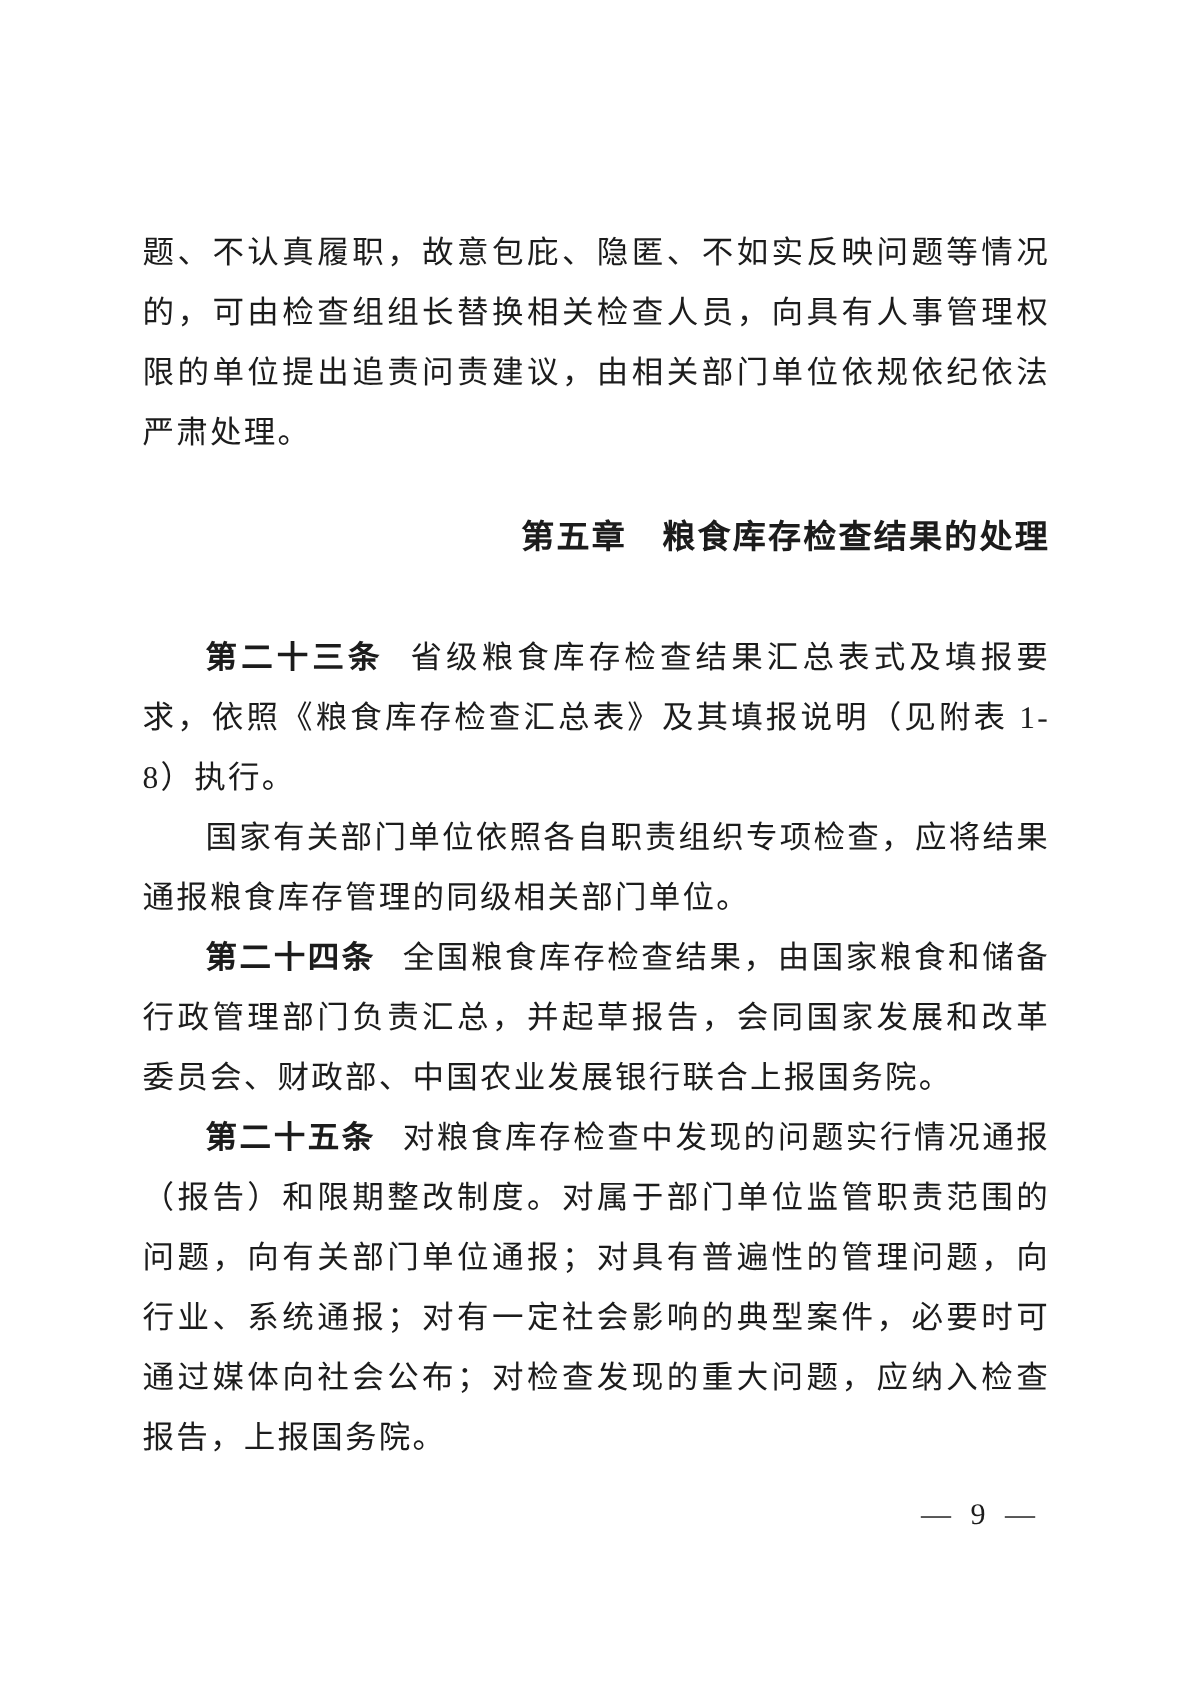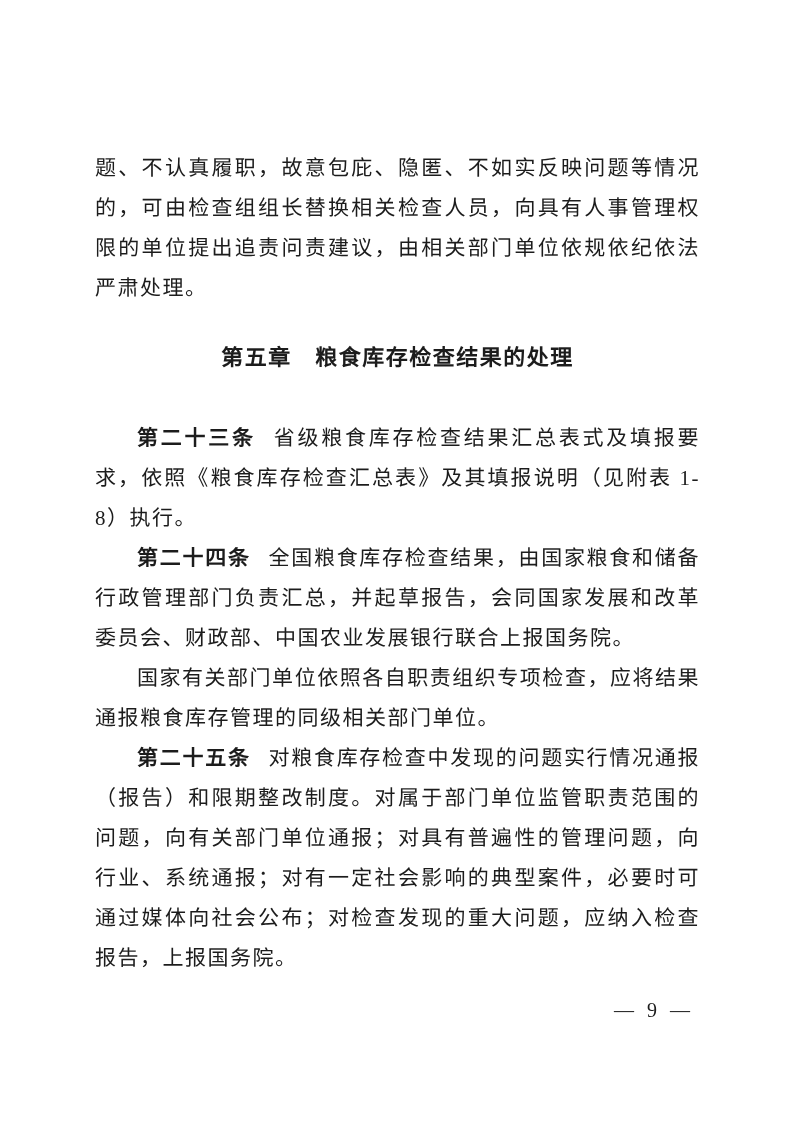--- a/index.html
+++ b/index.html
@@ -32,21 +32,21 @@
     letter-spacing: 1.5px;
   }
   .para.indent {
     text-indent: 2em;
   }
   .chapter-heading {
     margin: 30px 0 40px 0;
     font-size: 22px;
     line-height: 40px;
     font-weight: bold;
-    text-align: center;
+    text-align: right;
     letter-spacing: 1.5px;
   }
   .article-label {
     font-weight: bold;
     margin-right: 0.85em;
   }
   .page-number {
     position: absolute;
     top: 998px;
     right: 100px;
@@ -62,22 +62,22 @@
 <div class="page">
   <div class="body-text">
 
     <p class="para">题、不认真履职，故意包庇、隐匿、不如实反映问题等情况的，可由检查组组长替换相关检查人员，向具有人事管理权限的单位提出追责问责建议，由相关部门单位依规依纪依法严肃处理。</p>
 
     <h2 class="chapter-heading">第五章　粮食库存检查结果的处理</h2>
 
 
     <p class="para indent"><span class="article-label">第二十三条</span><span>省级粮食库存检查结果汇总表式及填报要求，依照《粮食库存检查汇总表》及其填报说明（见附表 1-8）执行。</span></p>
 
+    <p class="para indent">国家有关部门单位依照各自职责组织专项检查，应将结果通报粮食库存管理的同级相关部门单位。</p>
+
     <p class="para indent"><span class="article-label">第二十四条</span><span>全国粮食库存检查结果，由国家粮食和储备行政管理部门负责汇总，并起草报告，会同国家发展和改革委员会、财政部、中国农业发展银行联合上报国务院。</span></p>
-
-    <p class="para indent">国家有关部门单位依照各自职责组织专项检查，应将结果通报粮食库存管理的同级相关部门单位。</p>
 
     <p class="para indent"><span class="article-label">第二十五条</span><span>对粮食库存检查中发现的问题实行情况通报（报告）和限期整改制度。对属于部门单位监管职责范围的问题，向有关部门单位通报；对具有普遍性的管理问题，向行业、系统通报；对有一定社会影响的典型案件，必要时可通过媒体向社会公布；对检查发现的重大问题，应纳入检查报告，上报国务院。</span></p>
 
   </div>
 
   <div class="page-number">— 9 —</div>
 </div>
 
 </body></html>

